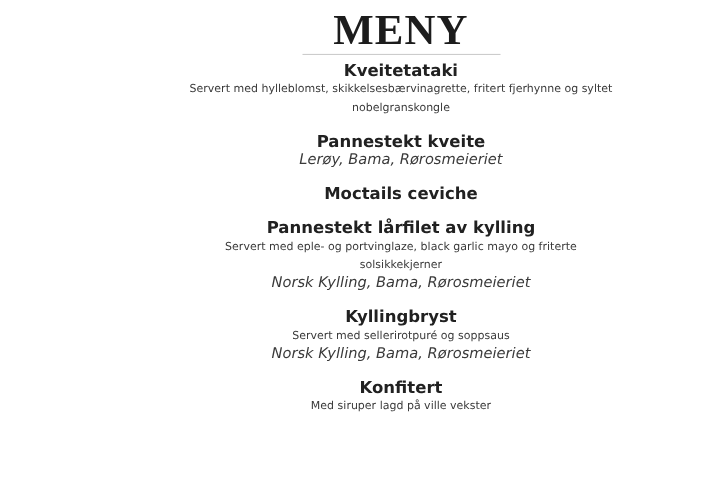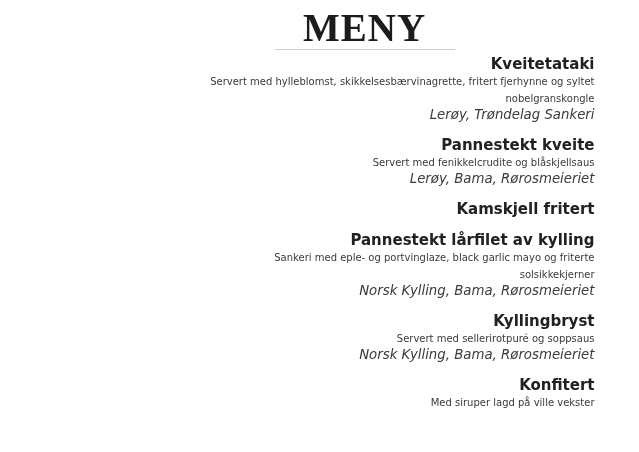--- a/index.html
+++ b/index.html
@@ -38,21 +38,20 @@
     background: var(--divider);
     margin: 1px auto 6px auto;
     border: none;
   }
   .menu {
     width: 460px;
     margin: 0 auto;
   }
   .section {
     margin-bottom: 14px;
-    text-align: right;
   }
   .section-name {
     font-size: 15px;
     line-height: 17px;
     font-weight: bold;
     color: var(--heading);
   }
   .section-desc {
     font-size: 10px;
     line-height: 17px;
@@ -70,36 +69,34 @@
 <body>
 
 <div class="page">
   <h1 class="title">MENY</h1>
   <div class="divider"></div>
   <div class="menu">
   <div class="section">
     <div class="section-name">Kveitetataki</div>
     <div class="section-desc">Servert med hylleblomst, skikkelsesbærvinagrette, fritert fjerhynne og syltet
 nobelgranskongle</div>
-    <div class="section-suppliers">Lerøy, Trøndelag Sankeri</div>
   </div>
 
   <div class="section">
     <div class="section-name">Pannestekt kveite</div>
-    <div class="section-desc">Servert med fenikkelcrudite og blåskjellsaus</div>
     <div class="section-suppliers">Lerøy, Bama, Rørosmeieriet</div>
   </div>
 
   <div class="section">
-    <div class="section-name">Kamskjell fritert</div>
+    <div class="section-name">Moctails ceviche</div>
   </div>
 
   <div class="section">
     <div class="section-name">Pannestekt lårfilet av kylling</div>
-    <div class="section-desc">Sankeri med eple- og portvinglaze, black garlic mayo og friterte
+    <div class="section-desc">Servert med eple- og portvinglaze, black garlic mayo og friterte
 solsikkekjerner</div>
     <div class="section-suppliers">Norsk Kylling, Bama, Rørosmeieriet</div>
   </div>
 
   <div class="section">
     <div class="section-name">Kyllingbryst</div>
     <div class="section-desc">Servert med sellerirotpuré og soppsaus</div>
     <div class="section-suppliers">Norsk Kylling, Bama, Rørosmeieriet</div>
   </div>
 

